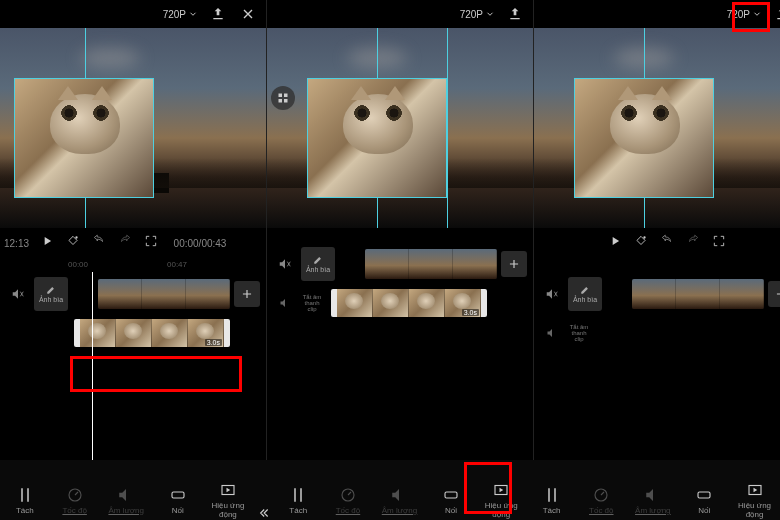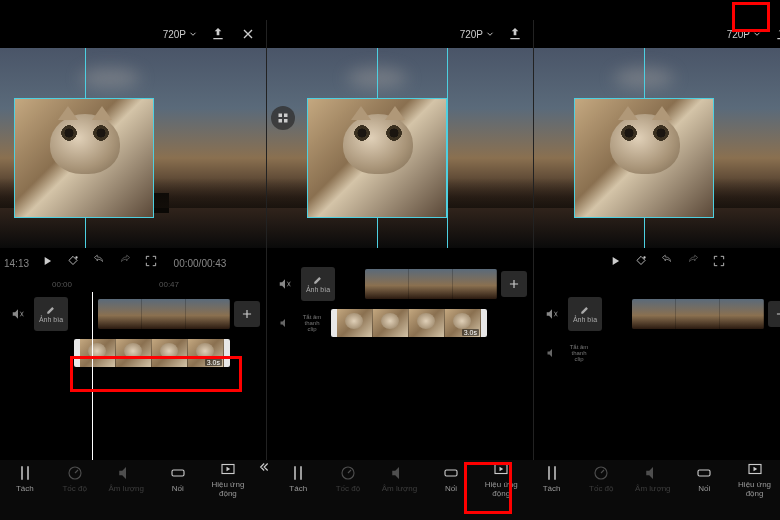--- a/index.html
+++ b/index.html
@@ -1,18 +1,18 @@
 <!DOCTYPE html>
 <html><head>
 <meta charset="utf-8">
 <style>
   * { margin: 0; padding: 0; box-sizing: border-box; }
   body { background: #000; font-family: -apple-system, sans-serif; color: #fff; width: 780px; height: 520px; overflow: hidden; position: relative; }
   .panes { display: flex; width: 100%; height: 100%; }
-  .pane { flex: 1; position: relative; display: flex; flex-direction: column; border-right: 1px solid #222; margin-top: 20px; }
+  .pane { flex: 1; position: relative; display: flex; flex-direction: column; border-right: 1px solid #222; }
   .pane:last-child { border-right: none; }
 
   .header { display: flex; align-items: center; justify-content: flex-end; padding: 4px 8px; height: 28px; gap: 10px; background: #000; }
   .res-btn { display: flex; align-items: center; gap: 2px; color: #ccc; font-size: 10px; cursor: pointer; }
   .icon-btn { display: flex; align-items: center; justify-content: center; width: 20px; height: 20px; cursor: pointer; }
   .icon-btn svg { width: 16px; height: 16px; }
 
   .preview { position: relative; width: 100%; height: 200px; background: #111; overflow: hidden; }
   .bg-sky { position: absolute; inset: 0; background: linear-gradient(180deg, #4a5568 0%, #5a6a7a 30%, #8a7050 55%, #3a2a20 75%, #0a0a0a 100%); }
   .bg-sky::before { content: ""; position: absolute; top: 20px; left: 30%; width: 60px; height: 20px; background: rgba(200,190,180,0.3); border-radius: 50%; filter: blur(8px); }
@@ -38,21 +38,21 @@
   .pane:nth-child(1) .playhead-line { left: 85px; }
   .pane:nth-child(2) .playhead-line.a { left: 110px; } 
   .pane:nth-child(2) .playhead-line.b { left: 180px; }
   .grid-btn { position: absolute; top: 58px; left: 4px; width: 24px; height: 24px; background: rgba(50,50,50,0.8); border-radius: 50%; display: flex; align-items: center; justify-content: center; }
 
   .controls { display: flex; align-items: center; justify-content: center; gap: 12px; padding: 6px 0; height: 30px; }
   .controls .timecode { color: #888; font-size: 10px; margin-left: 4px; }
   .controls svg { width: 14px; height: 14px; }
   .left-time { position: absolute; left: 4px; color: #888; font-size: 10px; }
 
-  .ruler { display: flex; padding: 2px 0 2px 52px; height: 14px; }
+  .ruler { display: flex; padding: 2px 0 2px 68px; height: 14px; }
   .ruler span { flex: 1; color: #555; font-size: 8px; }
 
   .timeline { position: relative; padding: 4px 6px; flex: 1; }
   .row1 { display: flex; align-items: center; gap: 4px; height: 36px; }
   .mute-btn { width: 24px; display: flex; justify-content: center; }
   .cover-btn { width: 34px; height: 34px; background: #2a2a2a; border-radius: 3px; display: flex; flex-direction: column; align-items: center; justify-content: center; gap: 1px; }
   .cover-btn span { font-size: 7px; color: #aaa; }
   .track { position: relative; flex: 1; height: 30px; display: flex; background: #1a1a1a; border-radius: 2px; overflow: hidden; margin-left: 26px; }
   .track-thumb { width: 44px; height: 100%; background: linear-gradient(180deg, #5a6a7a 0%, #8a7050 55%, #2a1a10 100%); border-right: 1px solid rgba(0,0,0,0.2); }
   .add-btn { width: 26px; height: 26px; background: #2a2a2a; border-radius: 3px; display: flex; align-items: center; justify-content: center; }
@@ -61,26 +61,26 @@
   .muteline { width: 24px; display: flex; justify-content: center; }
   .muteline-label { font-size: 6px; color: #777; text-align: center; width: 30px; }
 
   .overlay-clip { display: flex; height: 28px; margin-left: 4px; border-radius: 2px; overflow: hidden; position: relative; }
   .overlay-clip .handle { width: 6px; background: #e8e8e8; }
   .ov-thumb { width: 36px; height: 100%; background: linear-gradient(135deg, #c4a880 0%, #8a7050 50%, #d4c4a8 100%); border-right: 1px solid rgba(0,0,0,0.3); position: relative; }
   .ov-thumb::after { content: ""; position: absolute; top: 4px; left: 8px; width: 18px; height: 16px; background: radial-gradient(ellipse, #e0d0b8 0%, #a89478 70%); border-radius: 50%; }
   .duration { position: absolute; right: 8px; bottom: 1px; font-size: 7px; color: #fff; background: rgba(0,0,0,0.5); padding: 0 2px; border-radius: 1px; }
   .timeline-playhead { position: absolute; top: 0; bottom: 0; width: 1px; background: #fff; }
 
-  .bottom-bar { position: absolute; bottom: 0; left: 0; right: 0; height: 60px; background: #0a0a0a; display: flex; align-items: flex-start; }
+  .bottom-bar { position: absolute; bottom: 0; left: 0; right: 0; height: 60px; background: #0a0a0a; display: flex; align-items: flex-end; }
   .bb-group { flex: 1; display: flex; align-items: center; justify-content: space-around; }
   .tool-btn { display: flex; flex-direction: column; align-items: center; gap: 3px; cursor: pointer; min-width: 32px; }
   .tool-btn svg { width: 18px; height: 18px; }
   .tool-btn span { font-size: 8px; color: #999; text-align: center; line-height: 1.1; }
-  .tool-btn.dim { opacity: 0.35; }
+  .tool-btn.dim { opacity: 0.35; text-decoration: underline; }
   .chevrons { display: flex; align-items: center; justify-content: center; width: 20px; cursor: pointer; }
 
   .red-box { position: absolute; border: 3px solid #ff0000; pointer-events: none; z-index: 100; }
 </style>
 </head>
 <body>
 
 <div class="panes">
 
   <div class="pane">
@@ -110,21 +110,21 @@
       <div class="overlay-box">
         <div class="overlay-img">
             <div class="cat">
               <div class="ear l"></div>
               <div class="ear r"></div>
             </div>
           </div>
       </div>
     </div>
     <div class="controls">
-      <span class="left-time">14:13</span>
+      <span class="left-time">12:13</span>
       <div><svg viewBox="0 0 24 24">
             <path d="M8 5v14l11-7z" fill="#ccc"></path>
           </svg></div>
       <div><svg viewBox="0 0 24 24">
             <path d="M12 4l7 7-7 7-7-7z" fill="none" stroke="#ccc" stroke-width="1.5"></path>
             <circle cx="18" cy="6" r="2" fill="#ccc"></circle>
           </svg></div>
       <div><svg viewBox="0 0 24 24">
             <path d="M9 10L4 6l5-4v3c5 0 9 3 9 8-2-3-5-4-9-4v3z" fill="none" stroke="#888" stroke-width="1.5"></path>
           </svg></div>

